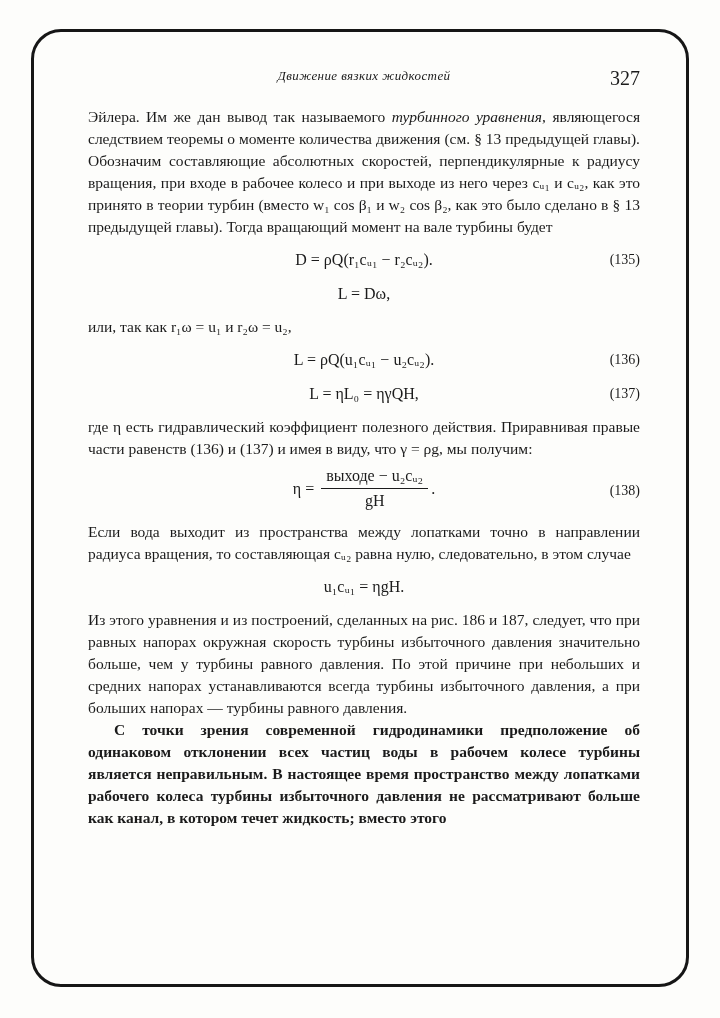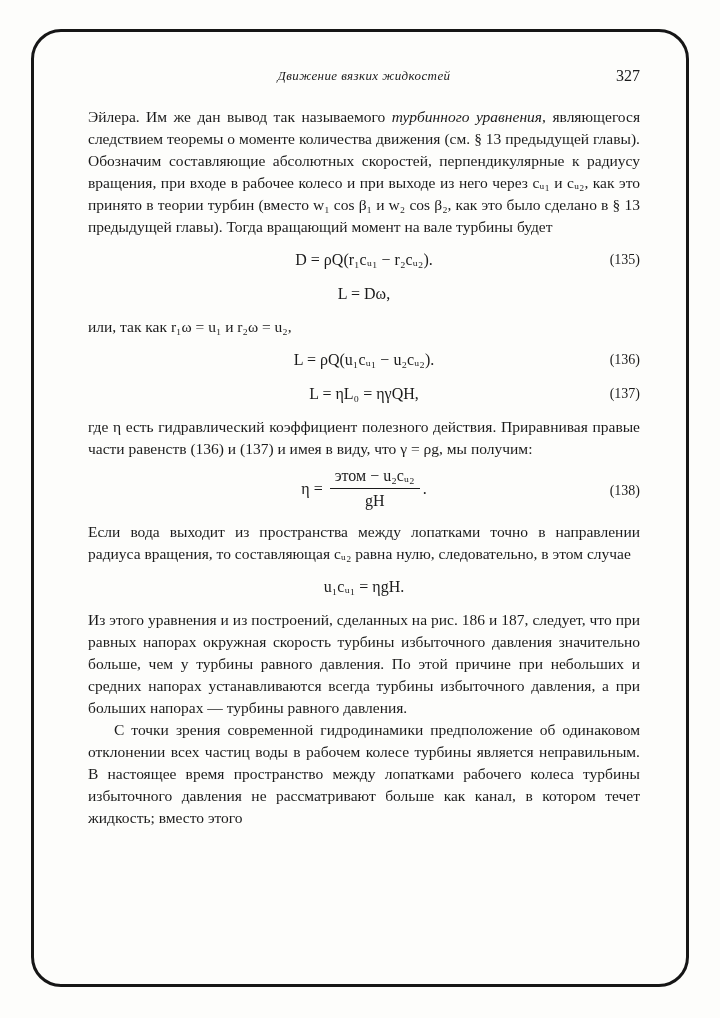--- a/index.html
+++ b/index.html
@@ -40,30 +40,31 @@
   .header-title {
     text-align: center;
     font-style: italic;
     font-size: 13px;
     letter-spacing: 0.4px;
   }
   .page-number {
     position: absolute;
     right: 0;
     top: -1px;
-    font-size: 16px;
+    font-size: 20px;
   }
   .para {
     margin: 0;
     text-align: justify;
     font-size: 15.5px;
     line-height: 22px;
   }
   .para.indent {
     text-indent: 26px;
+    font-weight: bold;
   }
   .em {
     font-style: italic;
     font-family: Liberation Serif, serif;
   }
   .equation {
     position: relative;
     text-align: center;
     font-size: 16px;
     line-height: 24px;
@@ -133,21 +134,21 @@
 
 
   <div class="equation">
     <span class="math">L = ηL₀ = ηγQH,</span>
     <span class="eq-num">(137)</span>
   </div>
 
   <p class="para">где η есть гидравлический коэффициент полезного действия. Приравнивая правые части равенств (136) и (137) и имея в виду, что γ = ρg, мы получим:</p>
 
   <div class="equation frac-eq">
-    <span class="math"><span>η = </span><span class="frac"><span class="frac-num">этом − u₂cᵤ₂</span><span class="frac-den">gH</span></span><span>.</span></span>
+    <span class="math"><span>η = </span><span class="frac"><span class="frac-num">выходе − u₂cᵤ₂</span><span class="frac-den">gH</span></span><span>.</span></span>
     <span class="eq-num">(138)</span>
   </div>
 
   <p class="para">Если вода выходит из пространства между лопатками точно в направлении радиуса вращения, то составляющая cᵤ₂ равна нулю, следовательно, в этом случае</p>
 
   <div class="equation">
     <span class="math">u₁cᵤ₁ = ηgH.</span>
   </div>
 
   <p class="para">Из этого уравнения и из построений, сделанных на рис. 186 и 187, следует, что при равных напорах окружная скорость турбины избыточного давления значительно больше, чем у турбины равного давления. По этой причине при небольших и средних напорах устанавливаются всегда турбины избыточного давления, а при больших напорах — турбины равного давления.</p>

